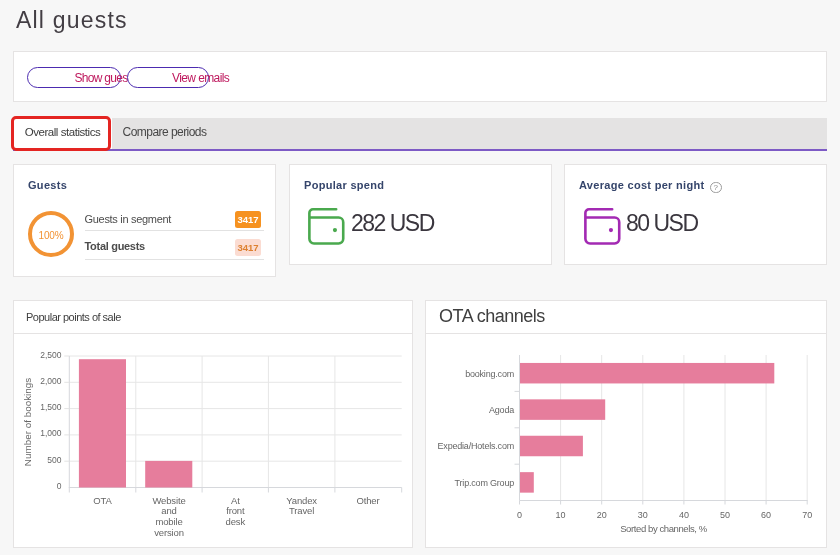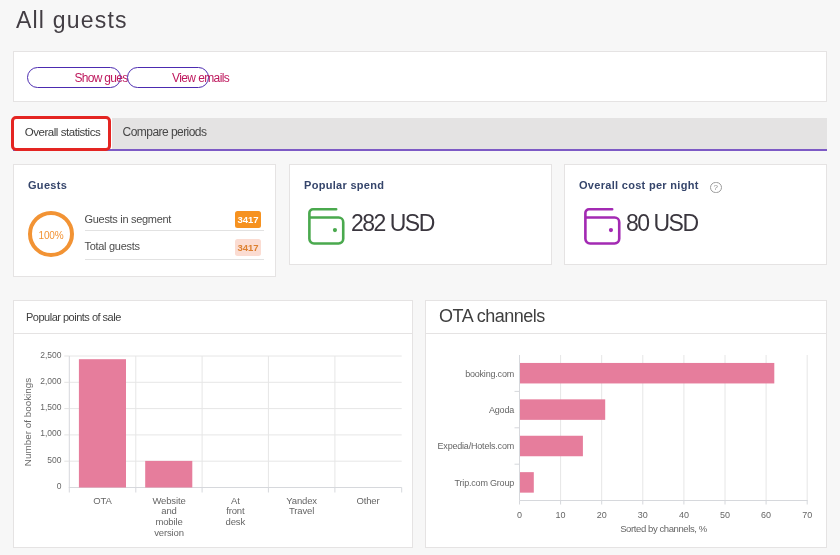--- a/index.html
+++ b/index.html
@@ -39,35 +39,35 @@
 
 <div class="card" style="left:13px; top:164px; width:263px; height:113px;"></div>
 <div class="abs ctitle" style="left:28px; top:179px;">Guests</div>
 <div class="abs" style="left:28px; top:210.8px; width:46px; height:46px; border:4.5px solid #f29334; border-radius:50%; display:flex; align-items:center; justify-content:center; padding-top:2.5px; font-size:10px; letter-spacing:-0.2px; color:#f29334;">100%</div>
 <div class="abs" style="left:84.5px; top:211.3px; width:179.5px;">
   <div style="display:flex; align-items:center; justify-content:space-between; height:20px; border-bottom:1px solid #e2e2e2;">
     <span style="font-size:11px; letter-spacing:-0.3px; color:#4c4c4c; margin-bottom:4px;">Guests in segment</span>
     <span style="background:#f69220; color:#fff; font-size:9.5px; font-weight:bold; border-radius:2.5px; width:26px; height:17px; display:flex; align-items:center; justify-content:center; margin-right:3px; margin-bottom:3px;">3417</span>
   </div>
   <div style="display:flex; align-items:center; justify-content:space-between; height:20px; border-bottom:1px solid #e2e2e2; margin-top:9px;">
-    <span style="font-size:11px; letter-spacing:-0.3px; color:#4c4c4c; margin-bottom:8px;">Total guests</span>
+    <span style="font-size:11px; letter-spacing:-0.3px; color:#4c4c4c; margin-bottom:8px;font-weight:bold;">Total guests</span>
     <span style="background:#fbdcd2; color:#dd8030; font-size:9.5px; font-weight:bold; border-radius:2.5px; width:26px; height:17px; display:flex; align-items:center; justify-content:center; margin-right:3px; margin-bottom:5px;">3417</span>
   </div>
 </div>
 
 <div class="card" style="left:289px; top:164px; width:263px; height:101px;"></div>
 <div class="abs ctitle" style="left:304px; top:179px;">Popular spend</div>
 <svg class="abs" style="left:307.5px; top:207.5px;" width="37" height="37.3" viewBox="0 0 24 24.3" fill="none" stroke="#4aa94e" stroke-width="1.7" stroke-linecap="round" stroke-linejoin="round">
   <path d="M18.3 0.85 H3.2 A2.35 2.35 0 0 0 0.85 3.2 V20.1 A3 3 0 0 0 3.85 23.1 H19.9 A3 3 0 0 0 22.9 20.1 V9.23 A3 3 0 0 0 19.9 6.23 H0.9"></path>
   <circle cx="17.5" cy="14.4" r="1.35" fill="#4aa94e" stroke="none"></circle>
 </svg>
 <div class="abs" style="left:351px; top:210px; font-size:23px; letter-spacing:-1.5px; line-height:27px; color:#3a363e;">282 USD</div>
 
 <div class="card" style="left:564px; top:164px; width:263px; height:101px;"></div>
-<div class="abs ctitle" style="left:579px; top:179px;">Overall cost per night</div>
+<div class="abs ctitle" style="left:579px; top:179px;">Average cost per night</div>
 <div class="abs" style="left:710px; top:181.5px; width:11.5px; height:11.5px; border:1px solid #9b9b9b; border-radius:50%; display:flex; align-items:center; justify-content:center; font-size:8px; color:#8a8a8a;">?</div>
 <svg class="abs" style="left:583.5px; top:207.5px;" width="37" height="37.3" viewBox="0 0 24 24.3" fill="none" stroke="#a32ab3" stroke-width="1.7" stroke-linecap="round" stroke-linejoin="round">
   <path d="M18.3 0.85 H3.2 A2.35 2.35 0 0 0 0.85 3.2 V20.1 A3 3 0 0 0 3.85 23.1 H19.9 A3 3 0 0 0 22.9 20.1 V9.23 A3 3 0 0 0 19.9 6.23 H0.9"></path>
   <circle cx="17.5" cy="14.4" r="1.35" fill="#a32ab3" stroke="none"></circle>
 </svg>
 <div class="abs" style="left:626px; top:210px; font-size:23px; letter-spacing:-1.5px; line-height:27px; color:#3a363e;">80 USD</div>
 
 <div class="card" style="left:13px; top:300px; width:400px; height:248px;"></div>
 <div class="abs" style="left:13px; top:300px; width:400px; height:34px; border-bottom:1px solid #e5e3e3; display:flex; align-items:center; padding-left:13px; font-size:11px; letter-spacing:-0.5px; color:#3f3f3f;">Popular points of sale</div>
 <svg class="abs" style="left:14px; top:334px;" width="398" height="213" viewBox="14 334 398 213">

